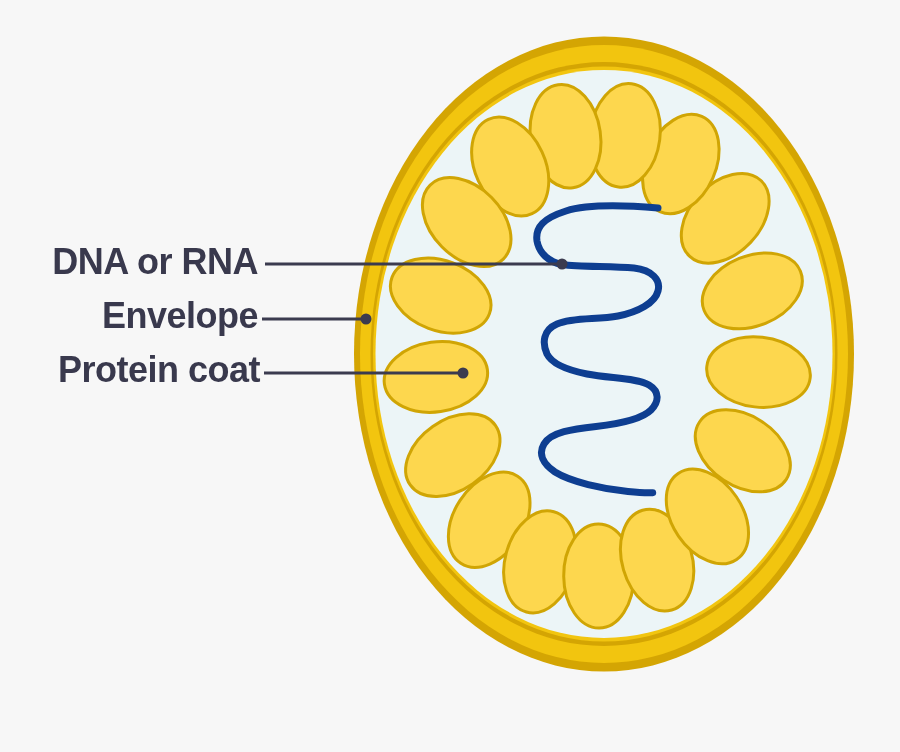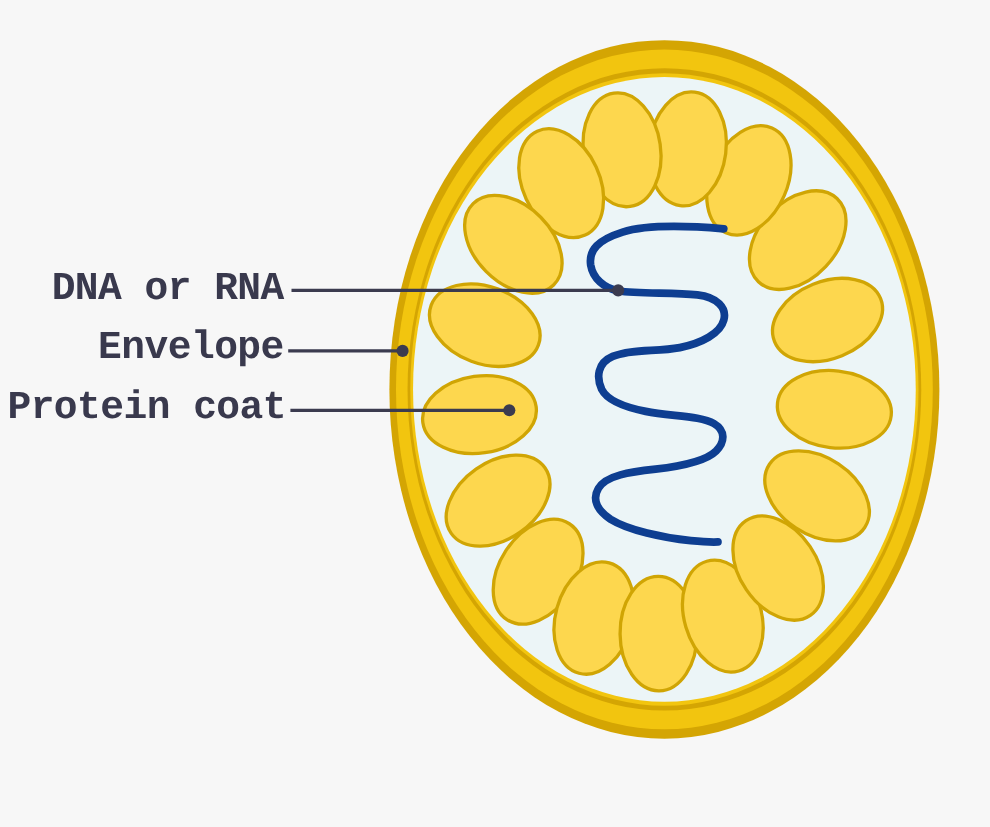--- a/index.html
+++ b/index.html
@@ -15,21 +15,20 @@
   svg.diagram { position: absolute; left: 0; top: 0; }
   .label {
     position: absolute;
     transform: translateY(-54%);
     font-weight: 700;
     font-size: 36px;
     letter-spacing: -0.5px;
     white-space: nowrap;
     text-align: right;
     user-select: none;
-    font-family: Liberation Mono, monospace;
   }
   .label-dna      { top: 264px; right: 642px; }
   .label-envelope { top: 318px; right: 642px; }
   .label-protein  { top: 372px; right: 640px; }
 </style>
 </head>
 <body style="background: rgb(247, 247, 247);">
 
 <div class="stage">
 

